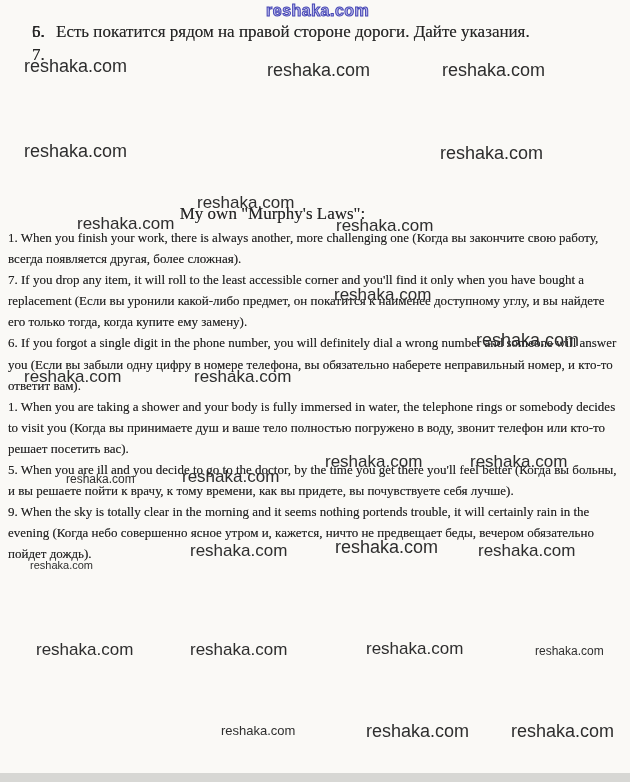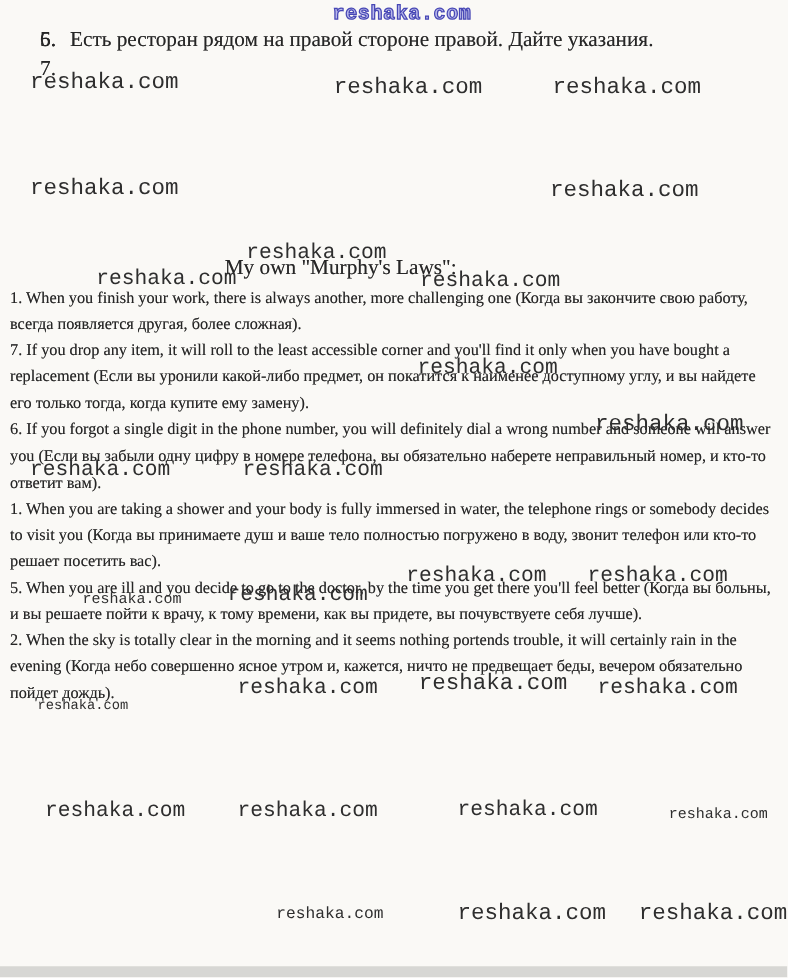--- a/index.html
+++ b/index.html
@@ -39,21 +39,21 @@
     top: 227px; left: 8px;
     width: 612px;
     font-size: 13px;
     line-height: 21.1px;
   }
   .laws p.law { margin: 0; }
   
   .wm-layer { position: absolute; inset: 0; pointer-events: none; }
   .wm {
     position: absolute;
-    font-family: Liberation Mono, monospace;
+    font-family: Liberation Sans, sans-serif;
     color: #2e2e2e;
     white-space: nowrap;
     text-shadow: none;
     line-height: 1;
   }
   .wm-outline {
     color: #b9b9ea;
     -webkit-text-stroke: 1px #4747b5;
     font-weight: 700;
     letter-spacing: 0.5px;
@@ -65,31 +65,31 @@
     height: 9px;
     background: #d7d7d4;
   }
 </style>
 </head>
 <body>
 
 <div class="page">
   <div class="exercises">
       <div class="ex-row"><span class="ex-num">5.</span></div>
-      <div class="ex-row"><span class="ex-num">6.</span><span class="ex-text">Есть ресторан рядом на правой стороне правой. Дайте указания.</span></div>
+      <div class="ex-row"><span class="ex-num">6.</span><span class="ex-text">Есть покатится рядом на правой стороне дороги. Дайте указания.</span></div>
       <div class="ex-row"><span class="ex-num">7.</span></div>
     </div>
   <div class="heading">My own "Murphy's Laws":</div>
   <div class="laws">
       <p class="law">1. When you finish your work, there is always another, more challenging one (Когда вы закончите свою работу, всегда появляется другая, более сложная).</p>
       <p class="law">7. If you drop any item, it will roll to the least accessible corner and you'll find it only when you have bought a replacement (Если вы уронили какой-либо предмет, он покатится к наименее доступному углу, и вы найдете его только тогда, когда купите ему замену).</p>
       <p class="law">6. If you forgot a single digit in the phone number, you will definitely dial a wrong number and someone will answer you (Если вы забыли одну цифру в номере телефона, вы обязательно наберете неправильный номер, и кто-то ответит вам).</p>
       <p class="law">1. When you are taking a shower and your body is fully immersed in water, the telephone rings or somebody decides to visit you (Когда вы принимаете душ и ваше тело полностью погружено в воду, звонит телефон или кто-то решает посетить вас).</p>
       <p class="law">5. When you are ill and you decide to go to the doctor, by the time you get there you'll feel better (Когда вы больны, и вы решаете пойти к врачу, к тому времени, как вы придете, вы почувствуете себя лучше).</p>
-      <p class="law">2. When the sky is totally clear in the morning and it seems nothing portends trouble, it will certainly rain in the evening (Когда небо совершенно ясное утром и, кажется, ничто не предвещает беды, вечером обязательно пойдет дождь).</p>
+      <p class="law">9. When the sky is totally clear in the morning and it seems nothing portends trouble, it will certainly rain in the evening (Когда небо совершенно ясное утром и, кажется, ничто не предвещает беды, вечером обязательно пойдет дождь).</p>
     </div>
   <div class="wm-layer">
       <div class="wm wm-outline" style="left: 266px; top: 3px; font-size: 16px;">reshaka.com</div>
       <div class="wm" style="left: 24px; top: 57px; font-size: 18px;">reshaka.com</div>
       <div class="wm" style="left: 267px; top: 61px; font-size: 18px;">reshaka.com</div>
       <div class="wm" style="left: 442px; top: 61px; font-size: 18px;">reshaka.com</div>
       <div class="wm" style="left: 24px; top: 142px; font-size: 18px;">reshaka.com</div>
       <div class="wm" style="left: 440px; top: 144px; font-size: 18px;">reshaka.com</div>
       <div class="wm" style="left: 197px; top: 194px; font-size: 17px;">reshaka.com</div>
       <div class="wm" style="left: 77px; top: 215px; font-size: 17px;">reshaka.com</div>

